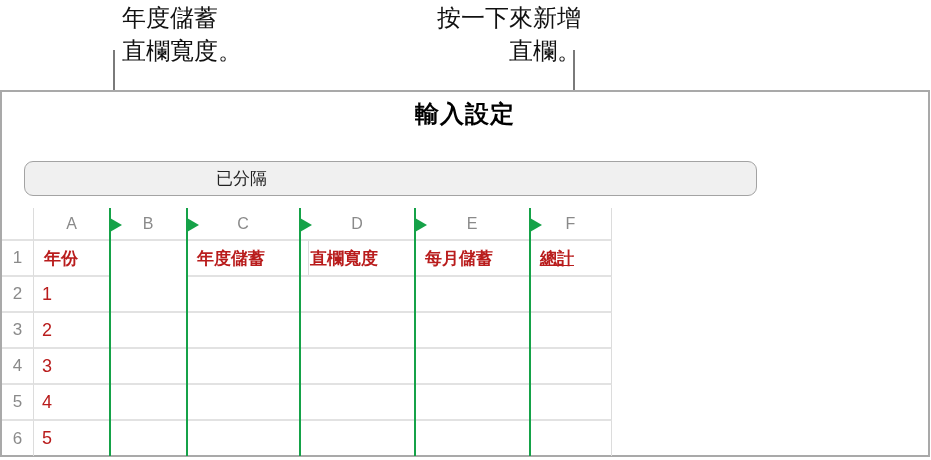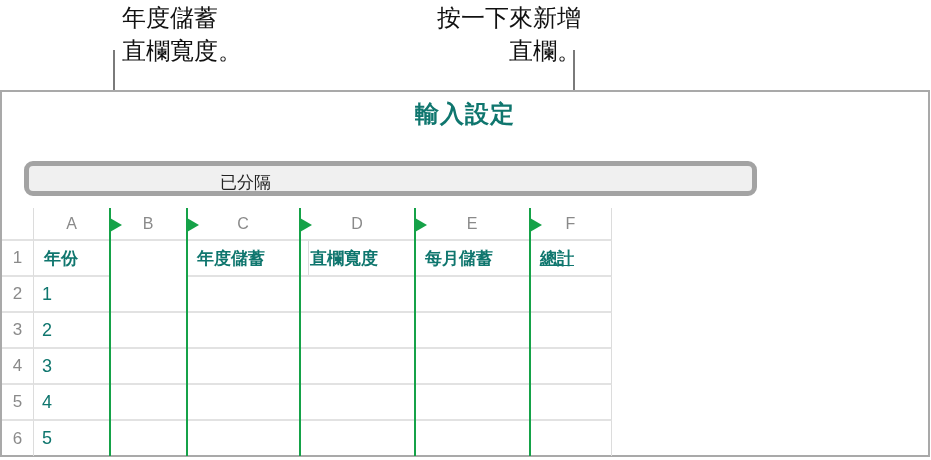--- a/index.html
+++ b/index.html
@@ -13,40 +13,40 @@
   .callout-left { left: 122px; top: 2px; text-align: left; }
   .callout-right { left: 398px; top: 2px; width: 183px; text-align: right; }
   .callout-line { position: absolute; width: 2px; background: #7a7a7a; }
 
   .panel {
     position: absolute; left: 0; top: 90px; width: 930px; height: 367px;
     border: 2px solid #a9a9a9; border-bottom-width: 2px; background: #fff;
   }
   .panel-title {
     position: absolute; left: 0; right: 0; top: 6px; text-align: center;
-    font-size: 24px; font-weight: bold; color: #0f766e; letter-spacing: 1px;
+    font-size: 24px; font-weight: bold; color: #000000; letter-spacing: 1px;
   }
   .segmented {
     position: absolute; left: 22px; top: 69px; width: 733px; height: 35px;
-    background: #f0f0f0; border: 5px solid #a3a3a3; border-radius: 9px;
+    background: #f0f0f0; border: 1px solid #a3a3a3; border-radius: 9px;
   }
   .seg {
     position: absolute; top: 0; height: 33px; font-size: 17px; color: #222;
     display: flex; align-items: center; justify-content: center;
   }
   .seg-left { left: 0; width: 433px; }
   .seg-right {
     left: 433px; width: 456px; top: 1px; height: 31px; background: #fff;
     border: 1px solid #d8d8d8; border-radius: 8px; box-shadow: 0 1px 2px rgba(0,0,0,0.12);
   }
   .row { position: absolute; left: 0; height: 36px; }
   .cell {
     position: absolute; top: 0; height: 100%;
     border-right: 1px solid #dcdcdc; border-bottom: 2px solid #e2e2e2;
-    display: flex; align-items: center; font-size: 17px; color: #0f766e;
+    display: flex; align-items: center; font-size: 17px; color: #b91c1c;
   }
   .hdr .cell { color: #8a8a8a; justify-content: center; font-size: 16px; font-family: "Liberation Sans", sans-serif; }
   .rownum { justify-content: center; color: #8a8a8a !important; font-family: "Liberation Sans", sans-serif; font-size: 17px; }
   .bold { font-weight: bold; padding-left: 10px; }
   .val { padding-left: 8px; font-family: "Liberation Sans", sans-serif; font-size: 18px; }
 
   .gline { position: absolute; top: 208px; width: 2px; height: 248px; background: #15a248; }
   .gtri {
     position: absolute; width: 0; height: 0;
     border-top: 7px solid transparent; border-bottom: 7px solid transparent;

